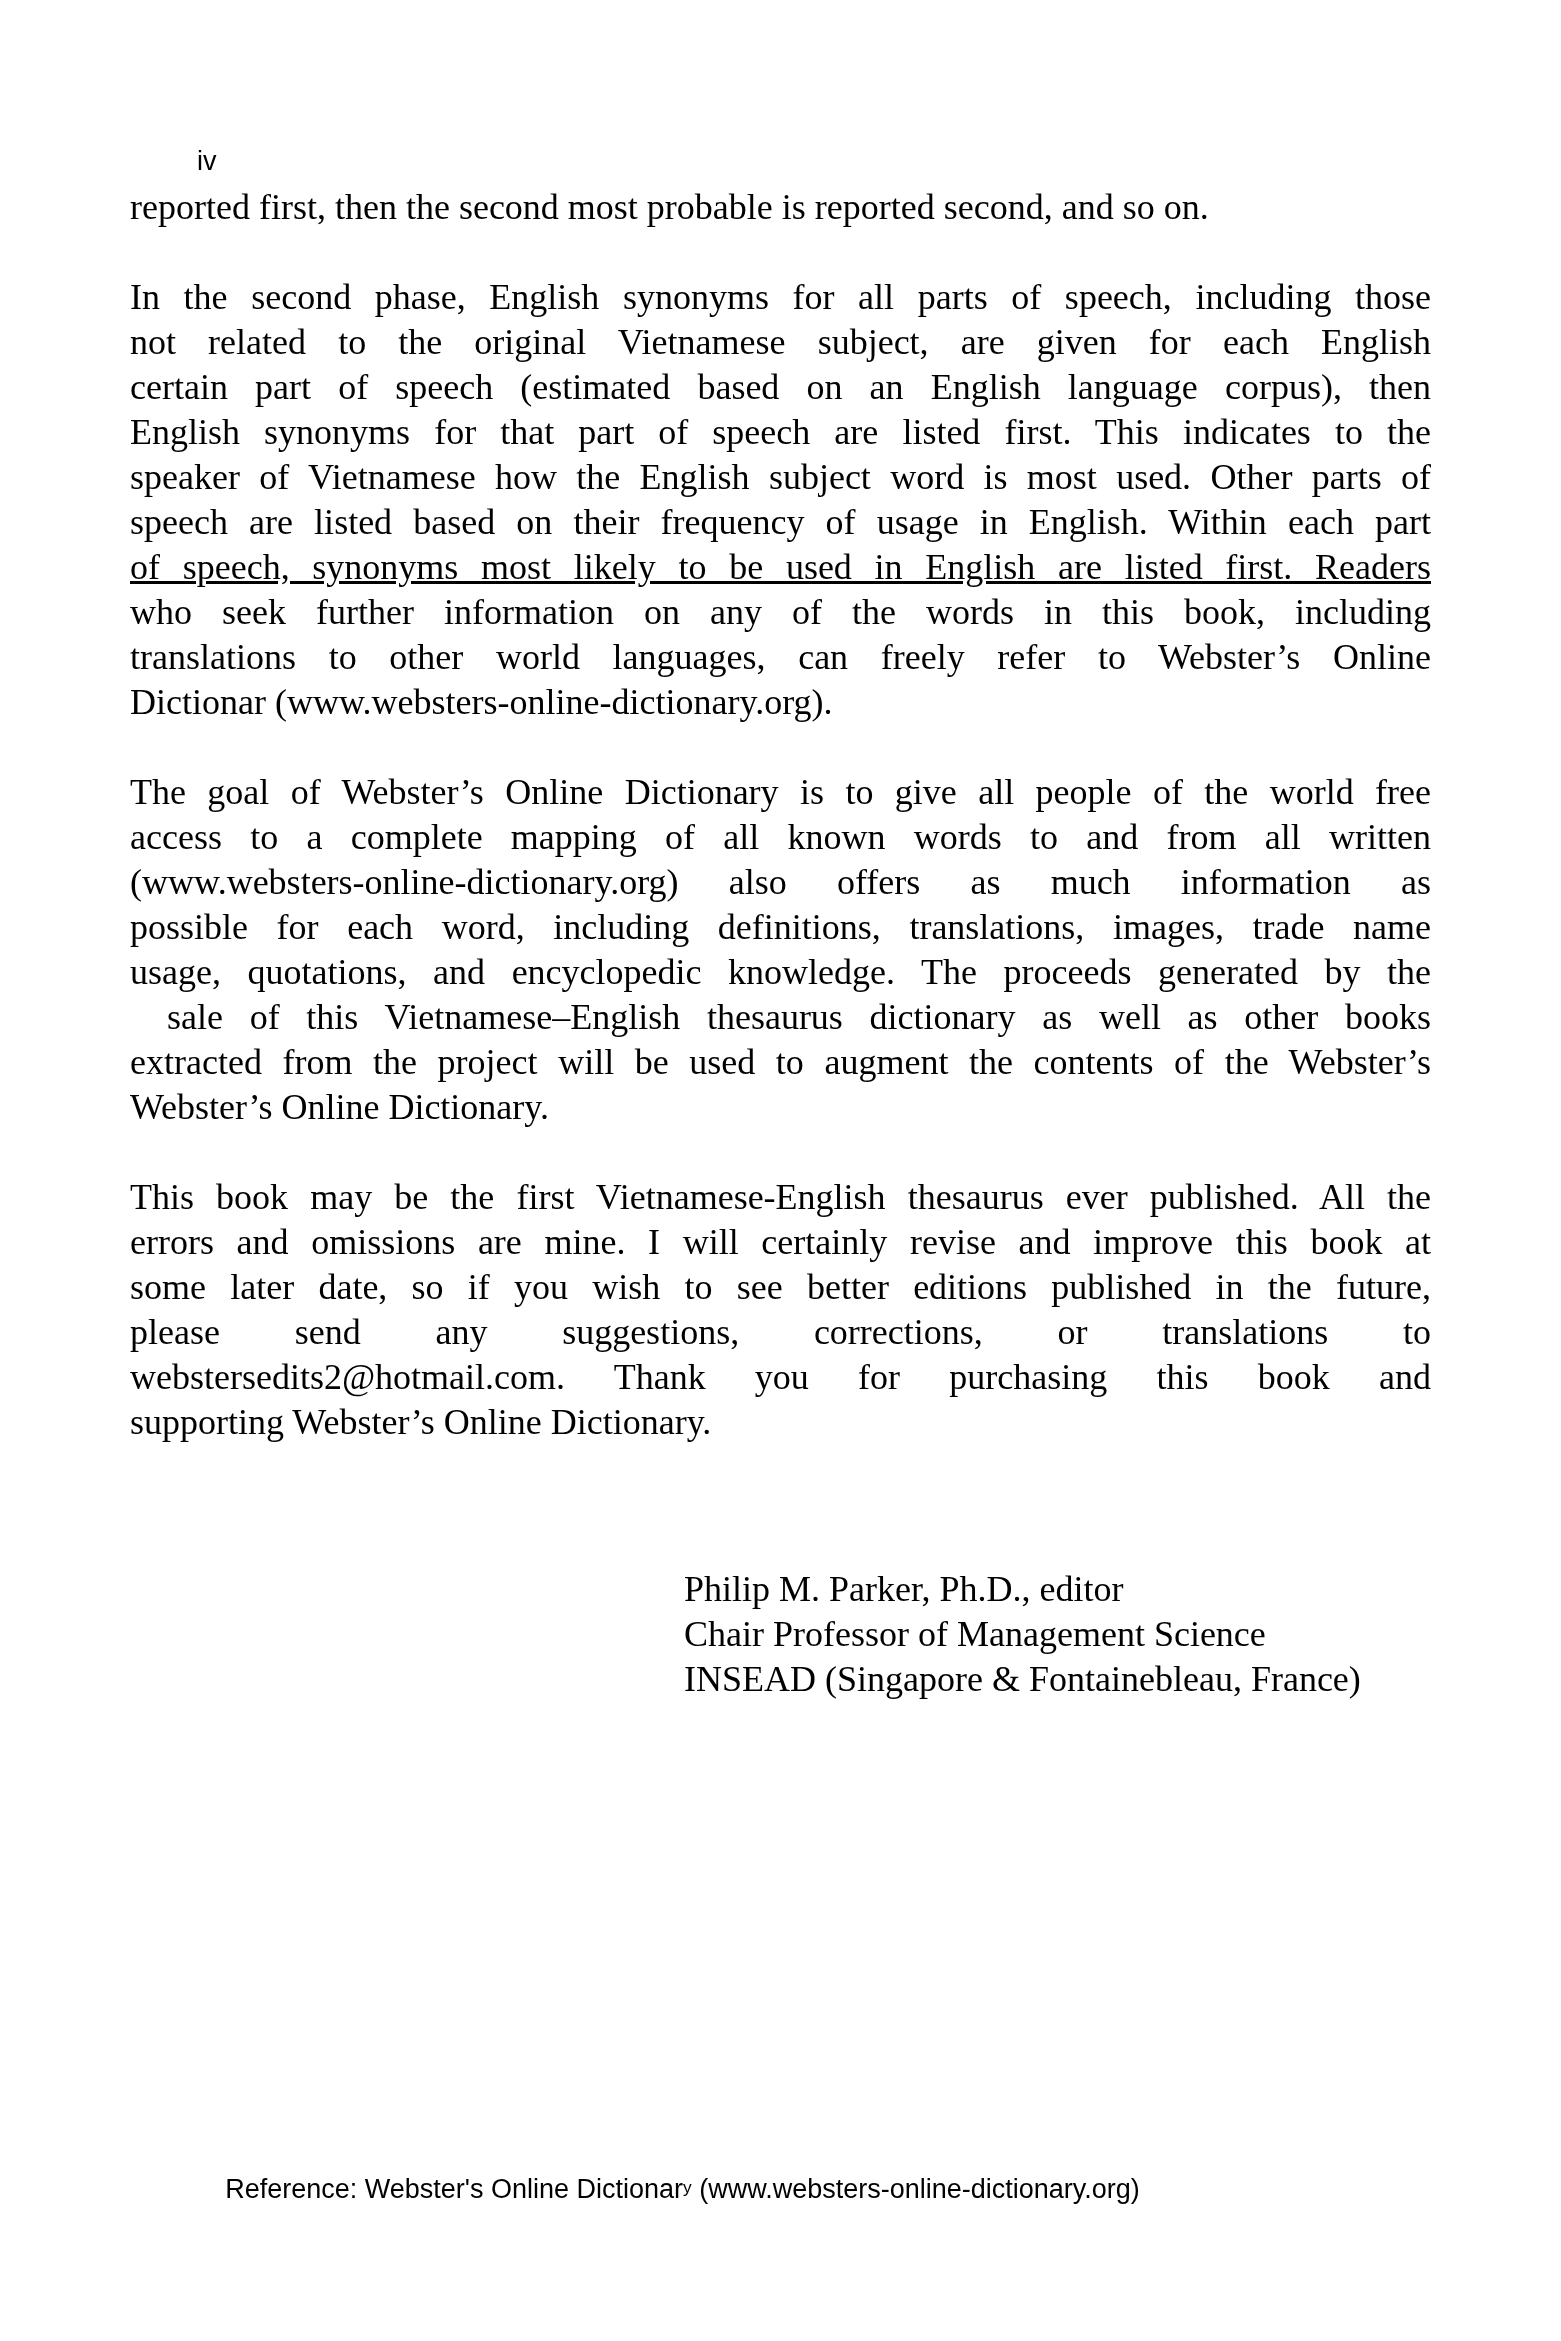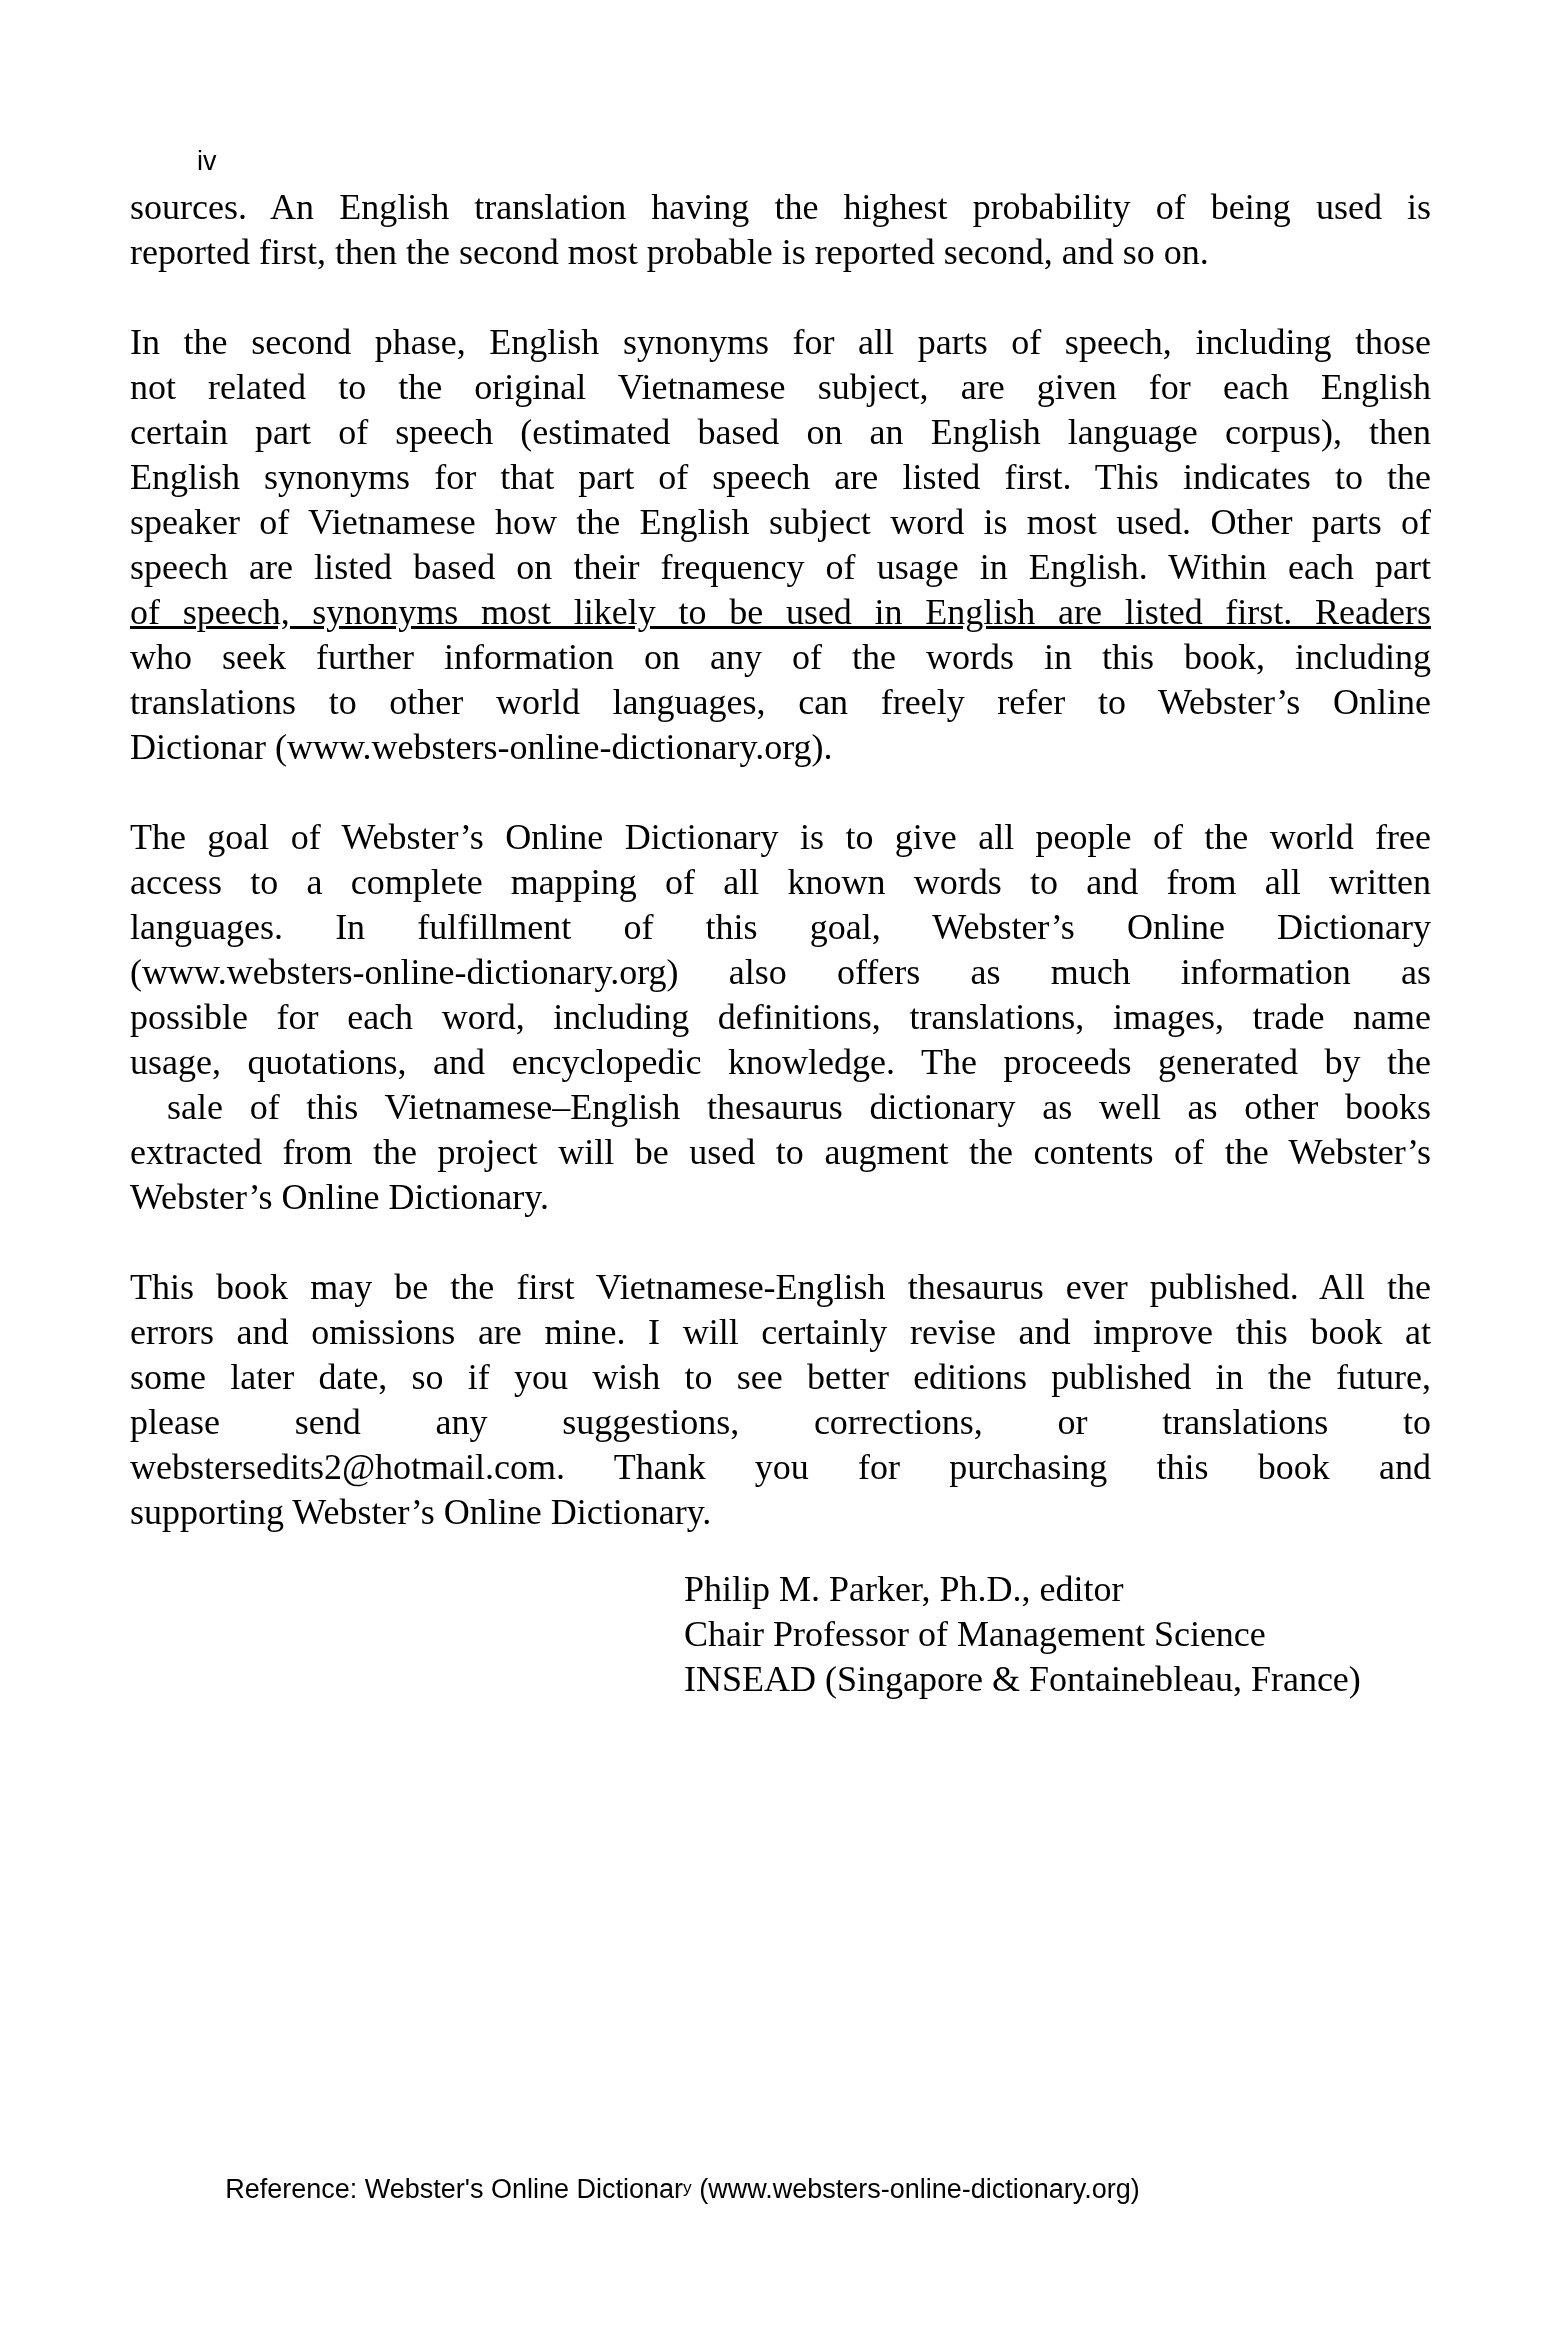--- a/index.html
+++ b/index.html
@@ -78,41 +78,39 @@
     }
   </style>
 </head>
 <body>
 
 <div class="page-number">iv</div>
 
 <div class="body-text" id="body-text">
 
   <div class="paragraph">
-    <span class="line" style="white-space: normal; overflow: hidden;">sources. An English translation having the highest probability of being used is</span>
     <span class="line last">reported first, then the second most probable is reported second, and so on.</span>
   </div>
 
   <div class="paragraph">
     <span class="line" style="white-space: normal; overflow: hidden;">In the second phase, English synonyms for all parts of speech, including those</span>
     <span class="line" style="white-space: normal; overflow: hidden;">not related to the original Vietnamese subject, are given for each English</span>
     <span class="line" style="white-space: normal; overflow: hidden;">certain part of speech (estimated based on an English language corpus), then</span>
     <span class="line" style="white-space: normal; overflow: hidden;">English synonyms for that part of speech are listed first. This indicates to the</span>
     <span class="line" style="white-space: normal; overflow: hidden;">speaker of Vietnamese how the English subject word is most used. Other parts of</span>
     <span class="line" style="white-space: normal; overflow: hidden;">speech are listed based on their frequency of usage in English. Within each part</span>
     <span class="line" style="white-space: normal; overflow: hidden; text-decoration: underline;">of speech, synonyms most likely to be used in English are listed first. Readers</span>
     <span class="line" style="white-space: normal; overflow: hidden;">who seek further information on any of the words in this book, including</span>
     <span class="line" style="white-space: normal; overflow: hidden;">translations to other world languages, can freely refer to Webster’s Online</span>
     <span class="line last">Dictionar (www.websters-online-dictionary.org).</span>
   </div>
 
   <div class="paragraph">
     <span class="line" style="white-space: normal; overflow: hidden;">The goal of Webster’s Online Dictionary is to give all people of the world free</span>
     <span class="line" style="white-space: normal; overflow: hidden;">access to a complete mapping of all known words to and from all written</span>
-    <span class="line" style="white-space: normal; overflow: hidden;">languages. In fulfillment of this goal, Webster’s Online Dictionary</span>
     <span class="line" style="white-space: normal; overflow: hidden;">(www.websters-online-dictionary.org) also offers as much information as</span>
     <span class="line" style="white-space: normal; overflow: hidden;">possible for each word, including definitions, translations, images, trade name</span>
     <span class="line" style="white-space: normal; overflow: hidden;">usage, quotations, and encyclopedic knowledge. The proceeds generated by the</span>
     <span class="line" style="white-space: normal; overflow: hidden; margin-left: 37px;">sale of this Vietnamese–English thesaurus dictionary as well as other books</span>
     <span class="line" style="white-space: normal; overflow: hidden;">extracted from the project will be used to augment the contents of the Webster’s</span>
     <span class="line last">Webster’s Online Dictionary.</span>
   </div>
 
   <div class="paragraph">
     <span class="line" style="white-space: normal; overflow: hidden;">This book may be the first Vietnamese-English thesaurus ever published. All the</span>

